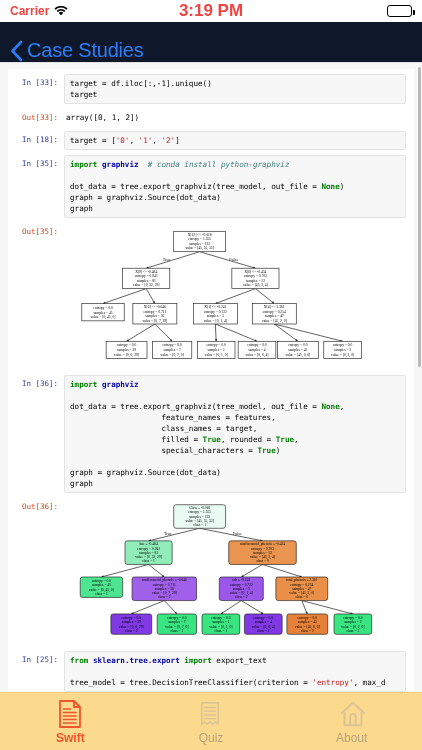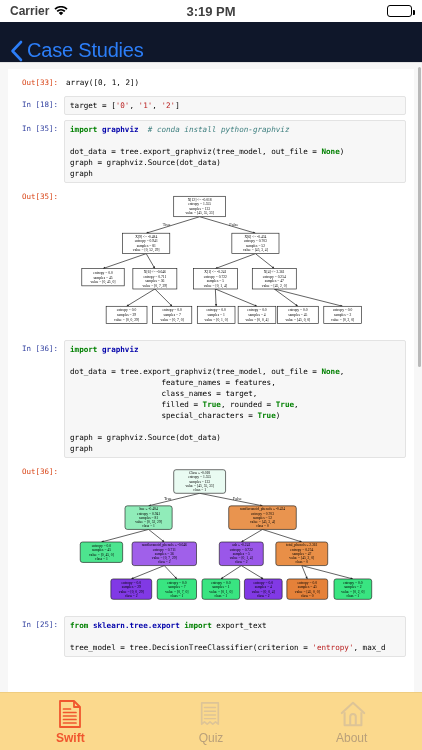--- a/index.html
+++ b/index.html
@@ -13,24 +13,24 @@
 
   
   .status-bar {
     height: 22px;
     display: flex;
     align-items: center;
     padding: 8px 10px;
     background: #ffffff;
     font-size: 12px;
     font-weight: bold;
-    color: #404040;
+    color: #ef4444;
   }
   .status-left { display: flex; align-items: center; gap: 5px; flex: 1; }
-  .status-center { flex: 0 0 auto; font-size: 13px; }
+  .status-center { flex: 0 0 auto; font-size: 17px; }
   .status-right { flex: 1; display: flex; justify-content: flex-end; align-items: center; }
   .wifi-icon { display: inline-block; width: 14px; height: 11px; }
   .battery {
     width: 25px; height: 12px;
     border: 1.4px solid #000;
     border-radius: 3px;
     position: relative;
     padding: 1.5px;
   }
   .battery::after {
@@ -194,20 +194,25 @@
         <polyline points="11,2 2.5,11 11,20" fill="none" stroke="#2c7ef8" stroke-width="2.6" stroke-linecap="round" stroke-linejoin="round"></polyline>
       </svg>
     </span>
     <span class="back-label">Case Studies</span>
   </div>
 </div>
 
 <div class="notebook">
   <div class="nb-page">
 
+    <div class="cell">
+      <div class="prompt">In [33]:</div>
+      <div class="code-area">target = df.iloc[:,-1].unique()
+target</div>
+    </div>
 
     <div class="cell">
       <div class="prompt out">Out[33]:</div>
       <div class="out-area">array([0, 1, 2])</div>
     </div>
 
     <div class="cell">
       <div class="prompt">In [18]:</div>
       <div class="code-area">target = [<span class="st">'0'</span>, <span class="st">'1'</span>, <span class="st">'2'</span>]</div>
     </div>

